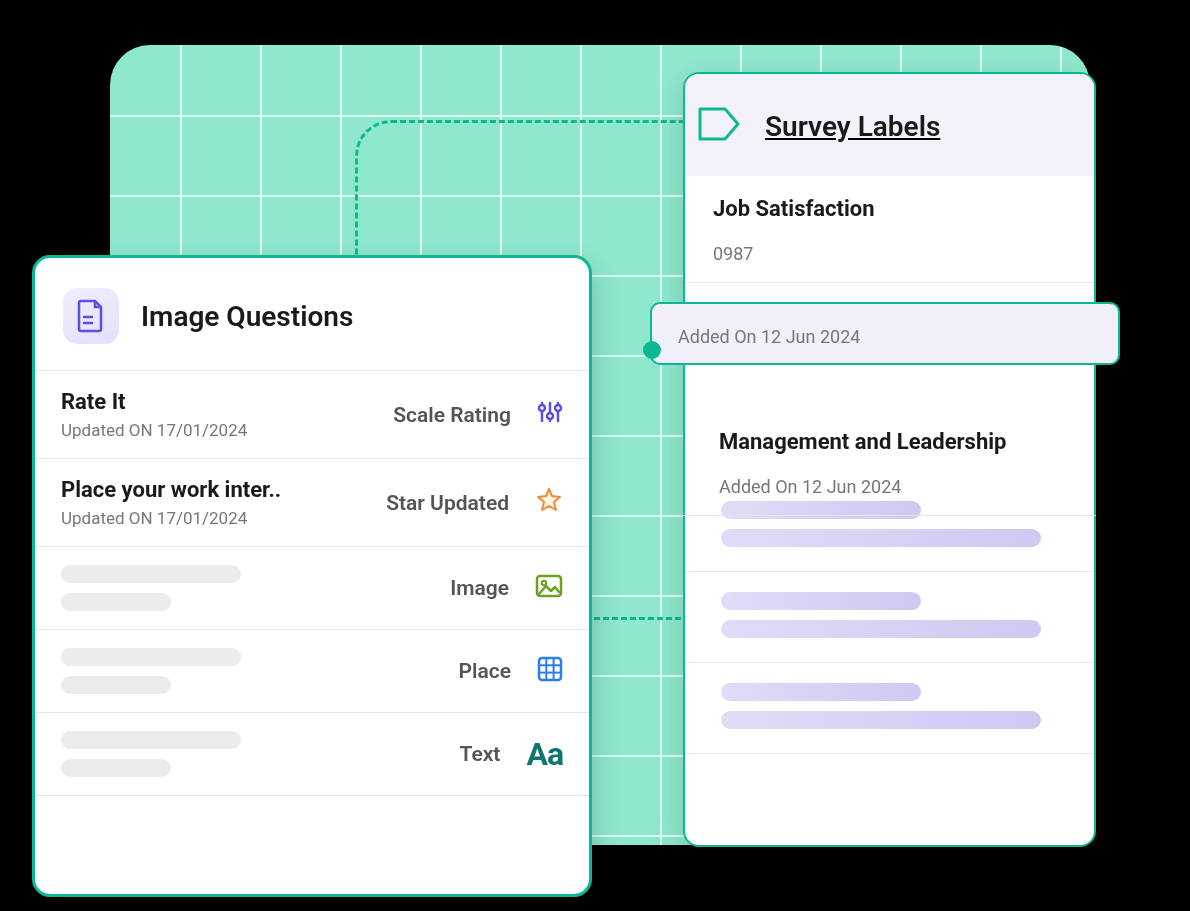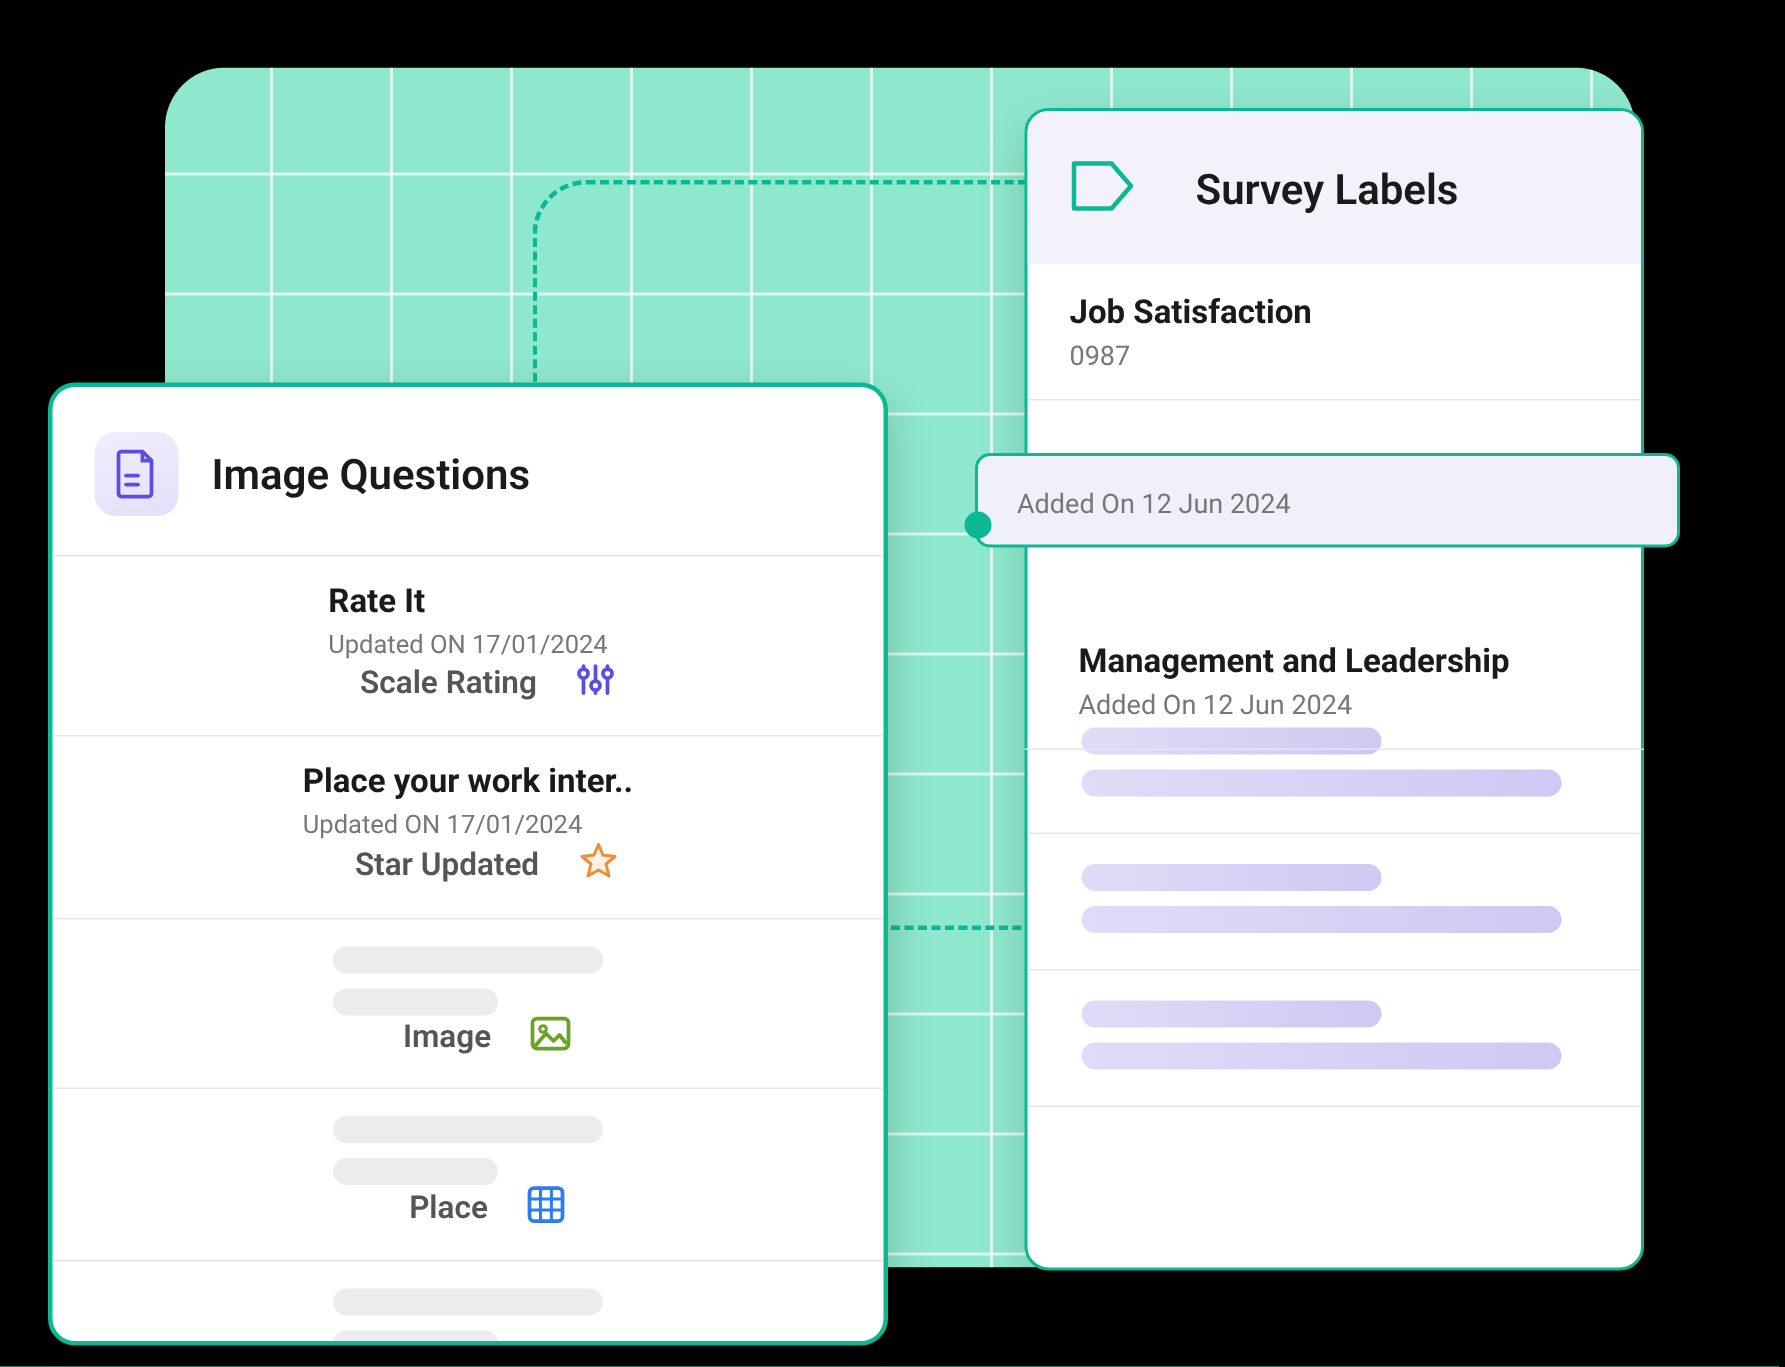--- a/index.html
+++ b/index.html
@@ -47,33 +47,34 @@
     width: 413px;
     height: 775px;
     background: #fff;
     border: 2px solid #0CB893;
     border-radius: 16px;
     box-shadow: 0 10px 30px rgba(0,0,0,0.15);
     overflow: hidden;
   }
   .labels-header {
     background: #F3F2FB;
-    padding: 32px 30px 30px 28px;
+    padding: 32px 30px 30px 12px;
     display: flex;
     align-items: center;
-    gap: 40px;
+    gap: 24px;
+    text-decoration: underline;
   }
   .labels-header h2 { font-size: 28px; font-weight: 600; color: #1A1A1A; }
   .label-row {
     padding: 20px 40px 18px 28px;
     border-bottom: 1px solid #E6E6E6;
   }
   .label-row:first-of-type { border-top: 1px solid #E6E6E6; margin-top: 4px; }
   .label-title { font-size: 22px; font-weight: 700; color: #1A1A1A; }
-  .label-sub { font-size: 18px; color: #777; margin-top: 6px; }
+  .label-sub { font-size: 18px; color: #777; margin-top: 22px; }
 
   
   .active-label {
     position: absolute;
     left: 650px;
     top: 302px;
     width: 470px;
     background: #F0EFFA;
     border: 2px solid #0CB893;
     border-radius: 10px;
@@ -141,21 +142,20 @@
     display:flex;align-items:center;justify-content:center;
   }
   .questions-header h2 { font-size: 28px; font-weight: 600; color: #1A1A1A; }
 
   .q-row {
     display: flex;
     align-items: center;
     justify-content: space-between;
     padding: 18px 26px;
     border-bottom: 1px solid #E6E6E6;
-    flex-direction: column;
   }
   .q-left .q-title { font-size: 22px; font-weight: 700; color: #1A1A1A; }
   .q-left .q-sub { font-size: 17px; color: #777; margin-top: 6px; }
   .q-right { display: flex; align-items: center; gap: 26px; font-size: 21px; font-weight: 600; color: #555; margin-left: 26px; }
 
   .q-sk-line { height: 18px; border-radius: 9px; background: #ECECEC; margin-bottom: 10px; }
   .q-sk-long { width: 180px; }
   .q-sk-short { width: 110px; }
 
 </style>

